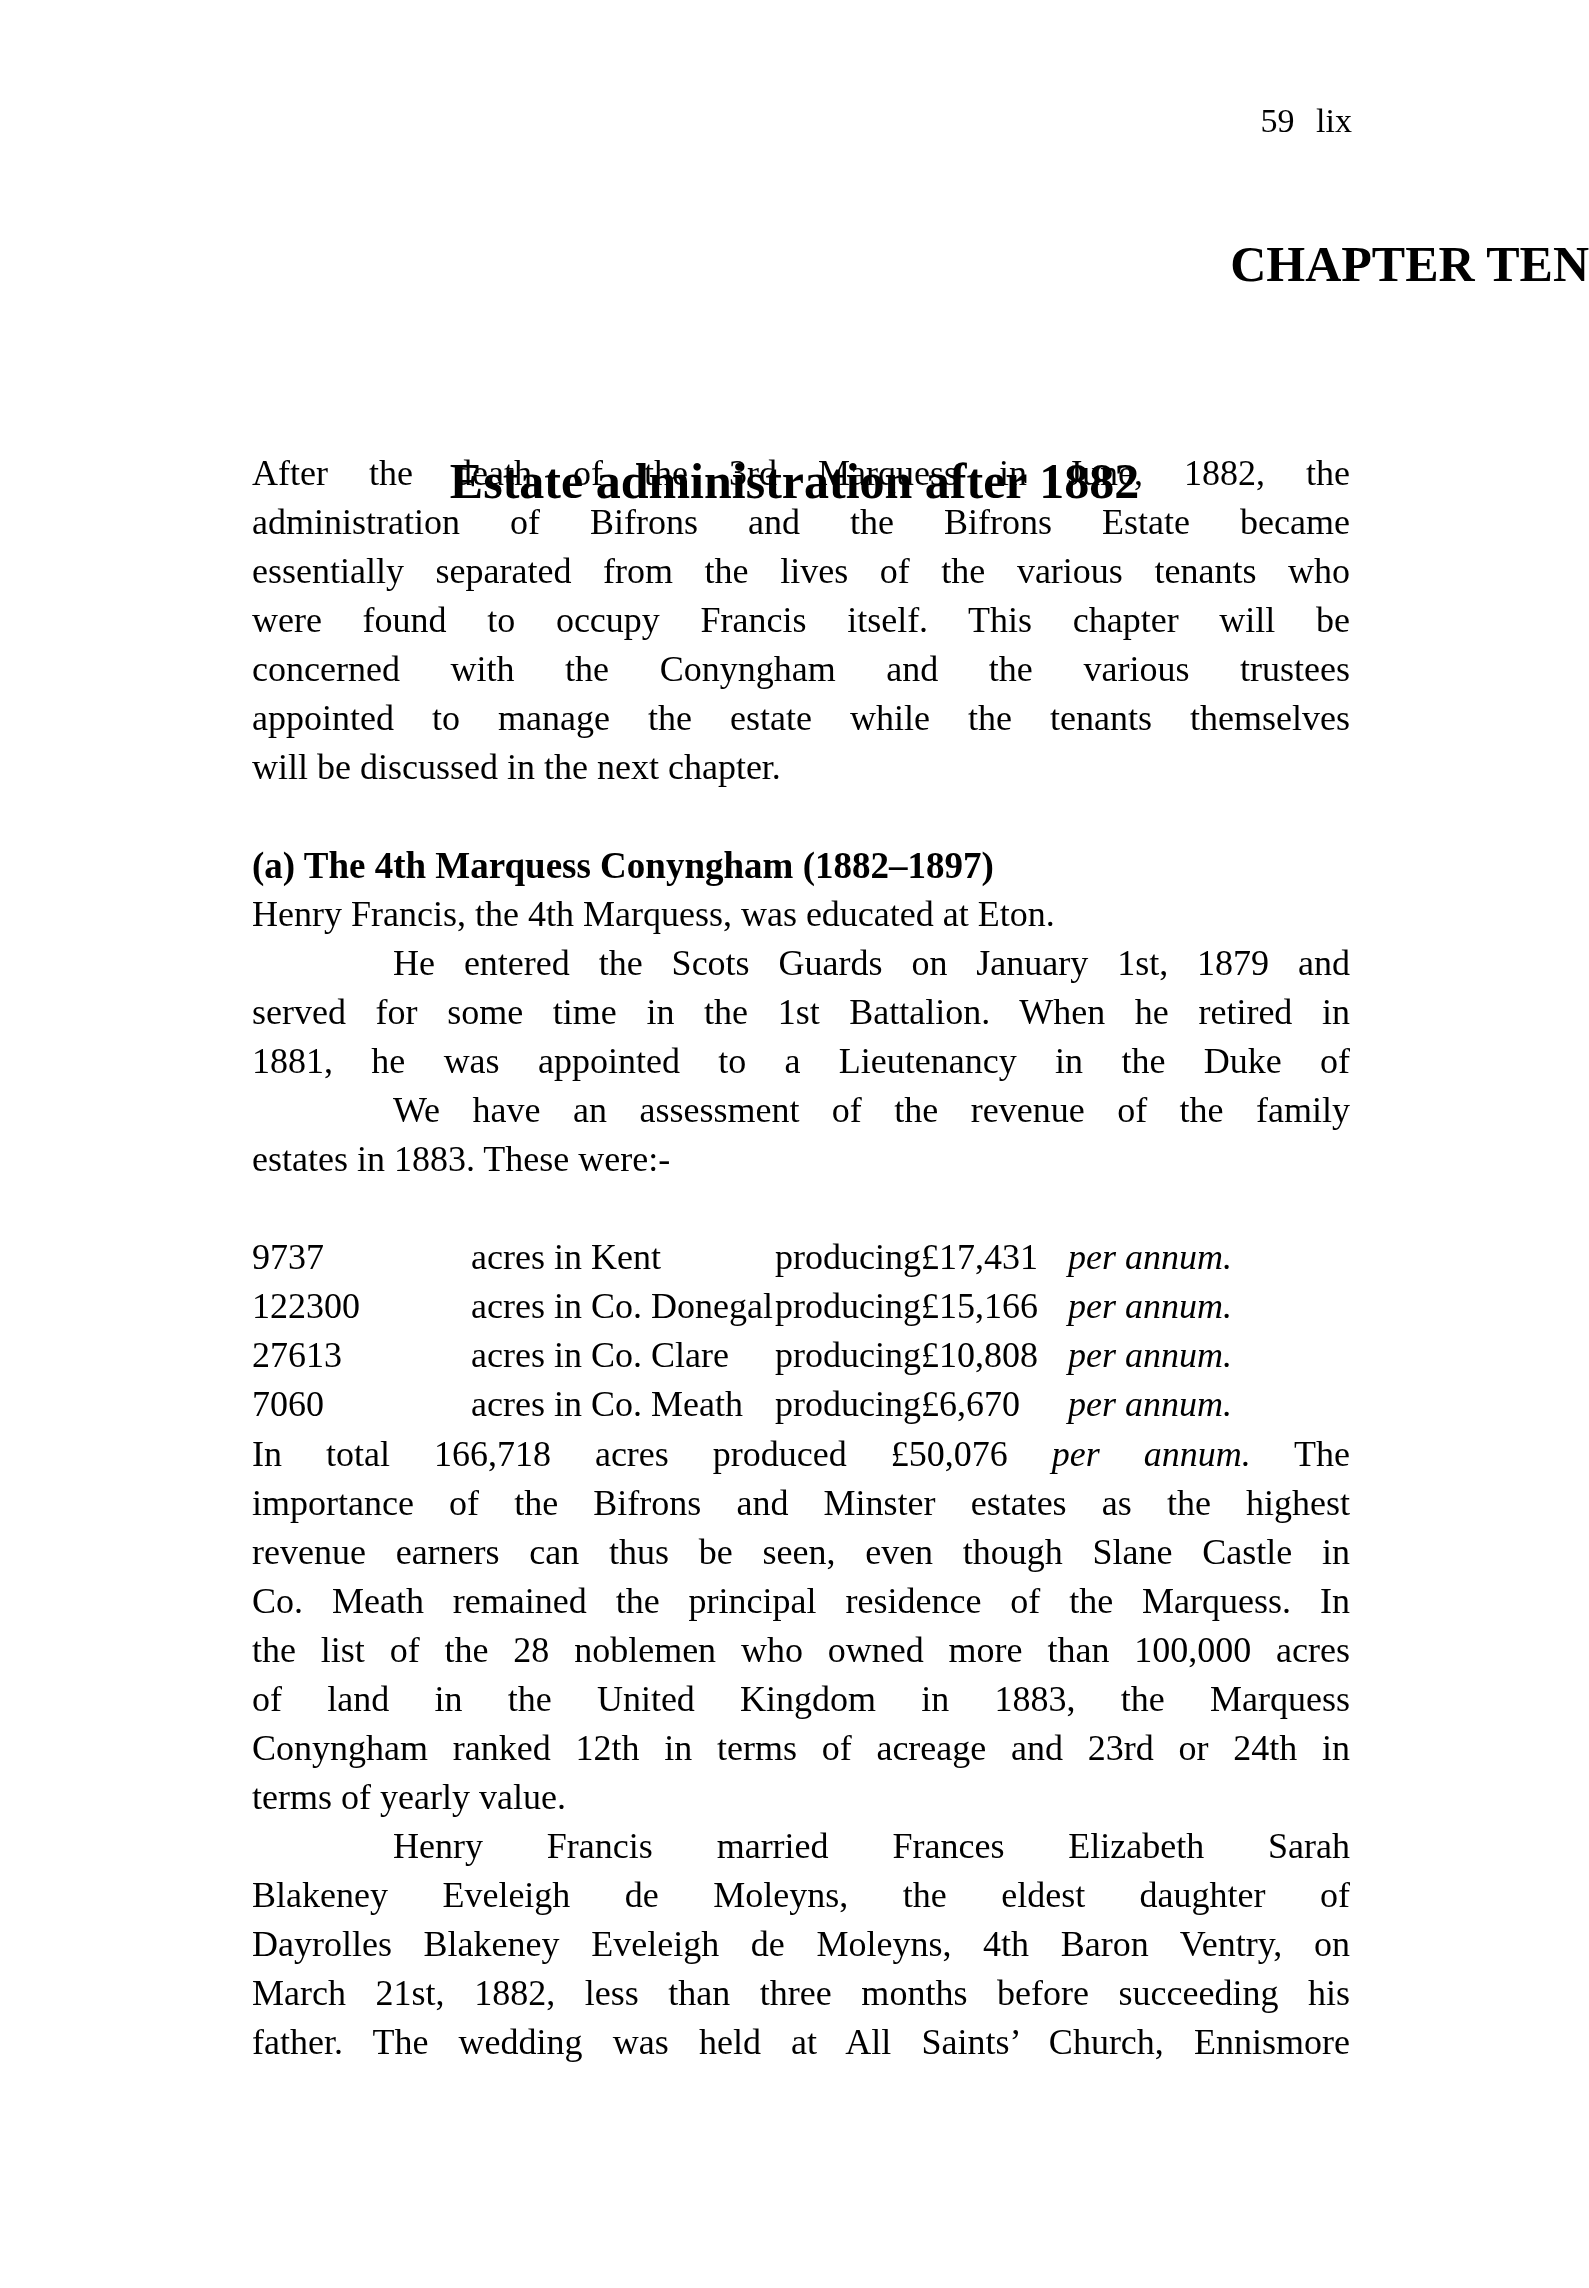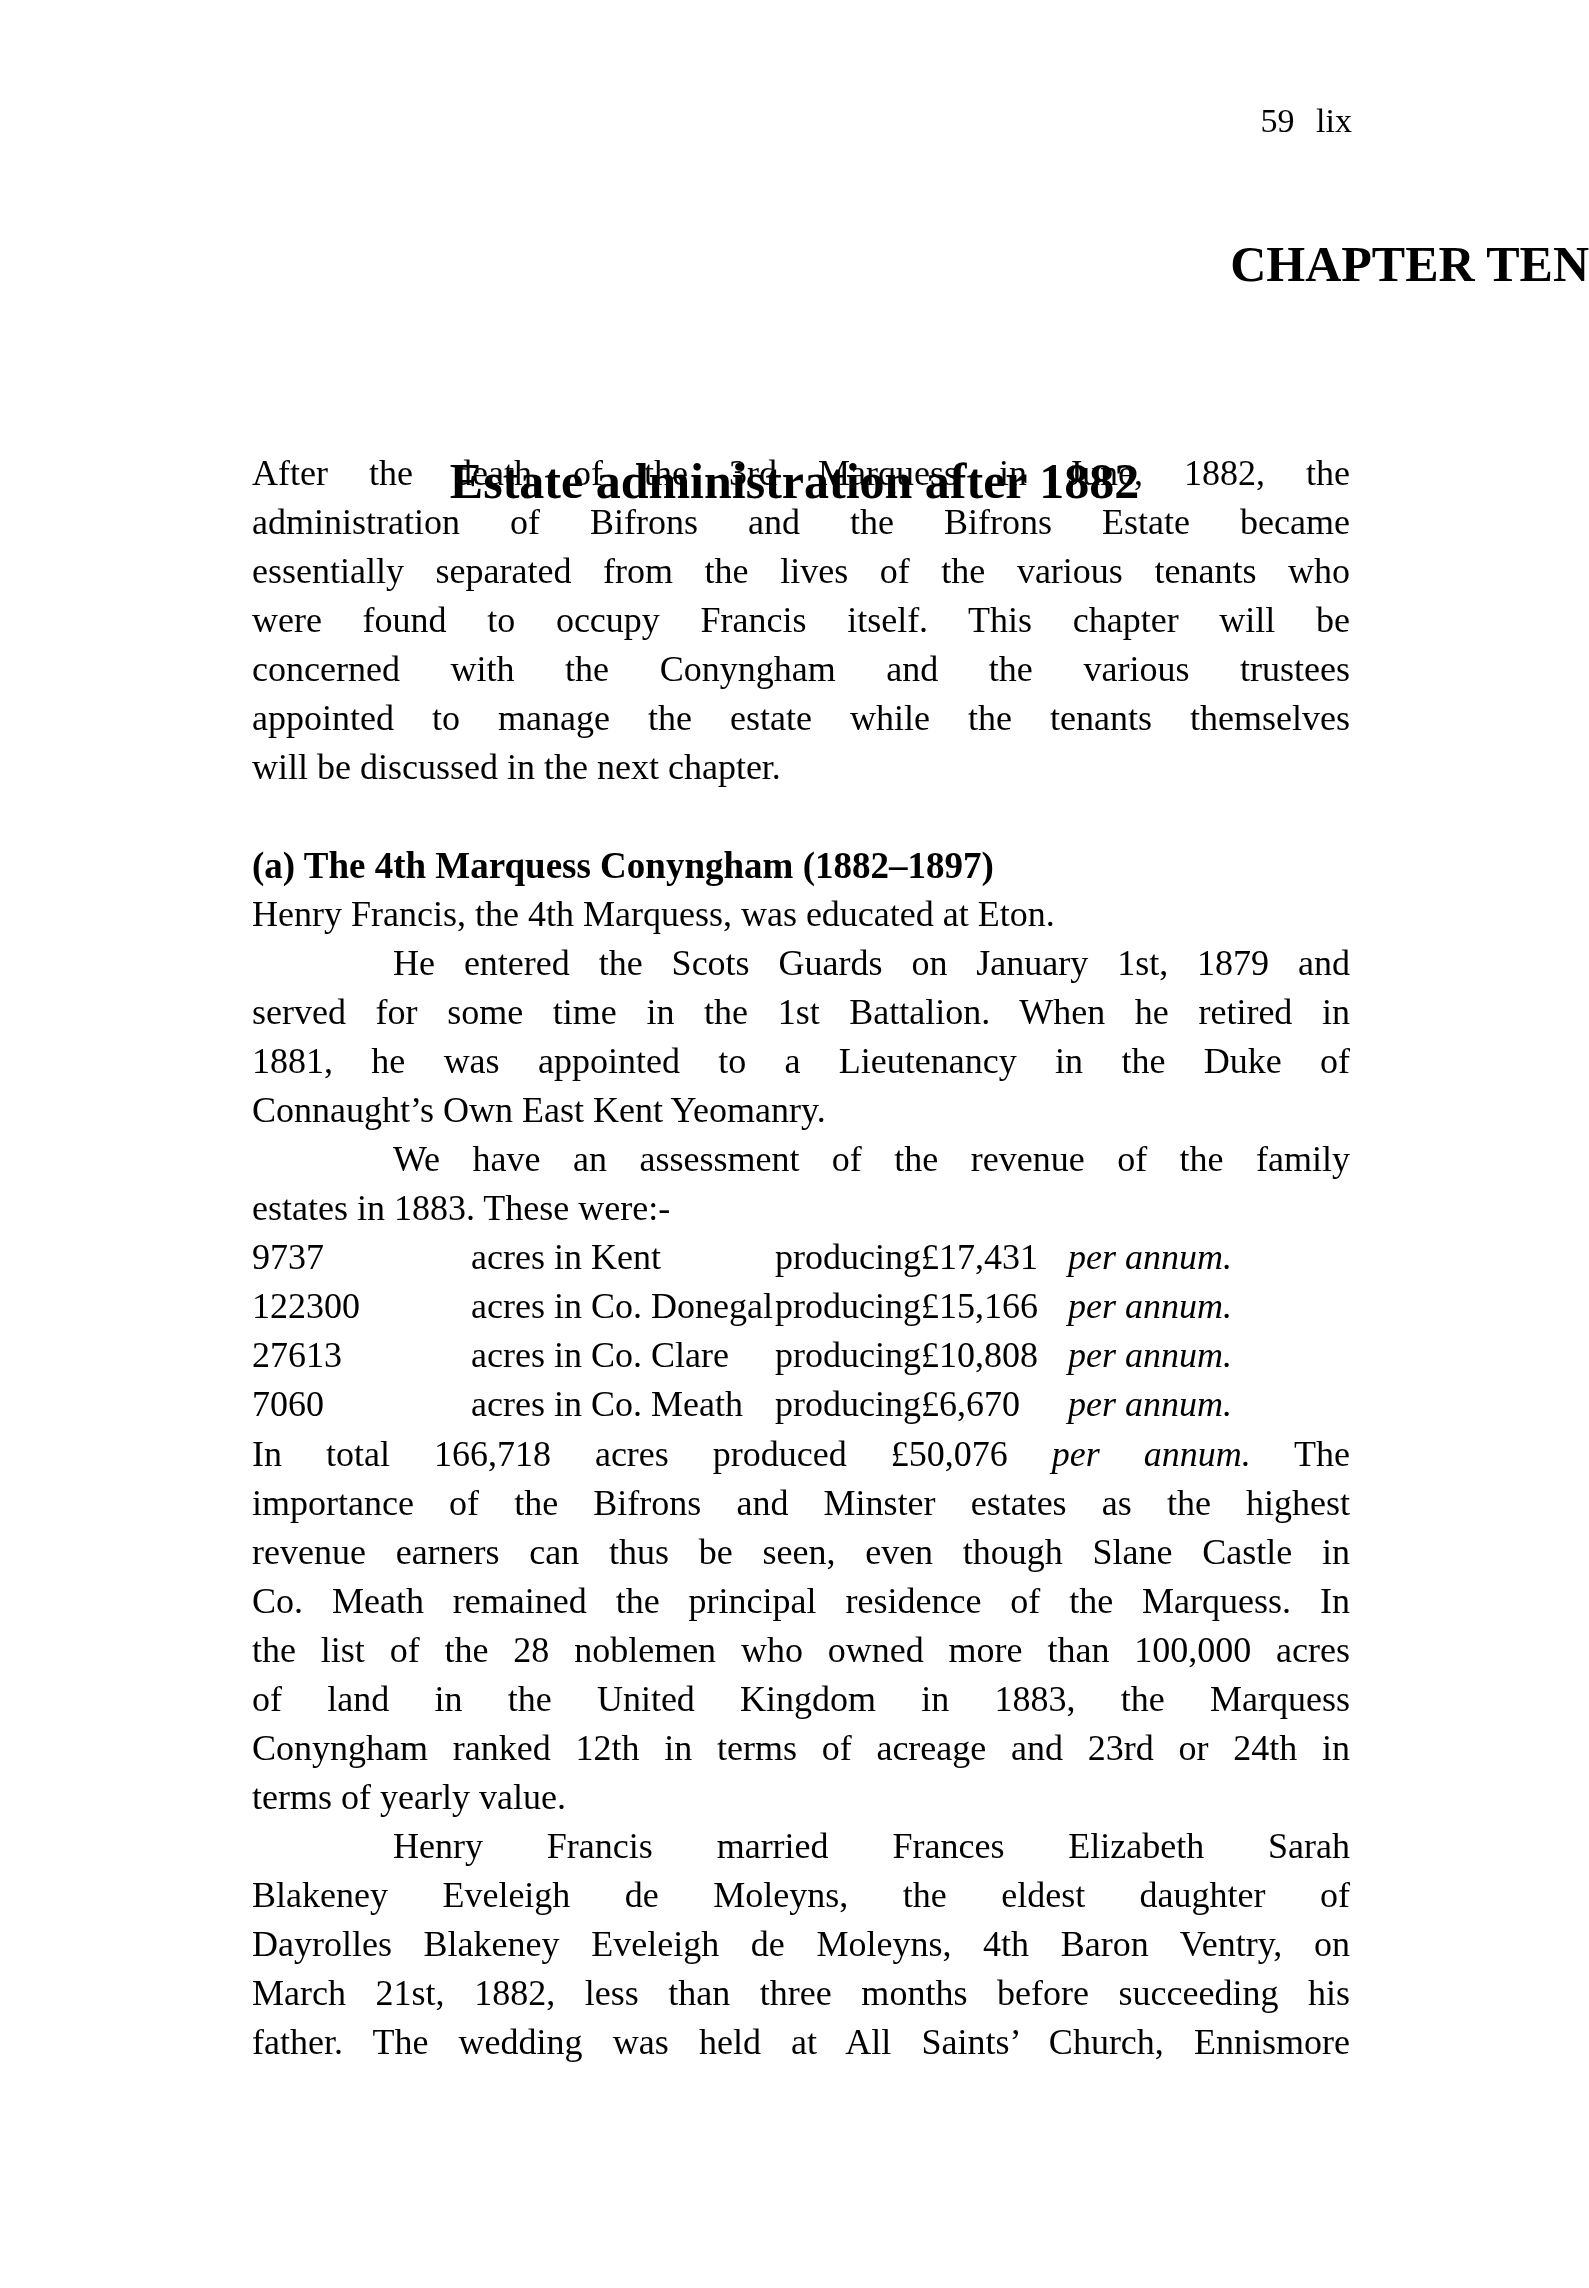--- a/index.html
+++ b/index.html
@@ -44,21 +44,20 @@
   <span class="line j">appointed to manage the estate while the tenants themselves</span>
   <span class="line">will be discussed in the next chapter.</span>
 </div>
 
 <div class="text-block" style="top:841px;">
   <span class="line section-heading">(a) The 4th Marquess Conyngham (1882–1897)</span>
   <span class="line">Henry Francis, the 4th Marquess, was educated at Eton.</span>
   <span class="line j indent">He entered the Scots Guards on January 1st, 1879 and</span>
   <span class="line j">served for some time in the 1st Battalion.  When he retired in</span>
   <span class="line j">1881, he was appointed to a Lieutenancy in the Duke of</span>
-  <span class="line">Connaught’s Own East Kent Yeomanry.</span>
   <span class="line j indent">We have an assessment of the revenue of the family</span>
   <span class="line">estates in 1883.  These were:-</span>
 </div>
 
 <div class="estates-table" style="top:1233px;">
   <div class="estate-row">
     <span class="estate-acres"><span class="num">9737</span> <span>acres in Kent</span></span>
     <span class="estate-income"><span>producing</span><span class="amt">£17,431</span> <em>per annum.</em></span>
   </div>
   <div class="estate-row">

